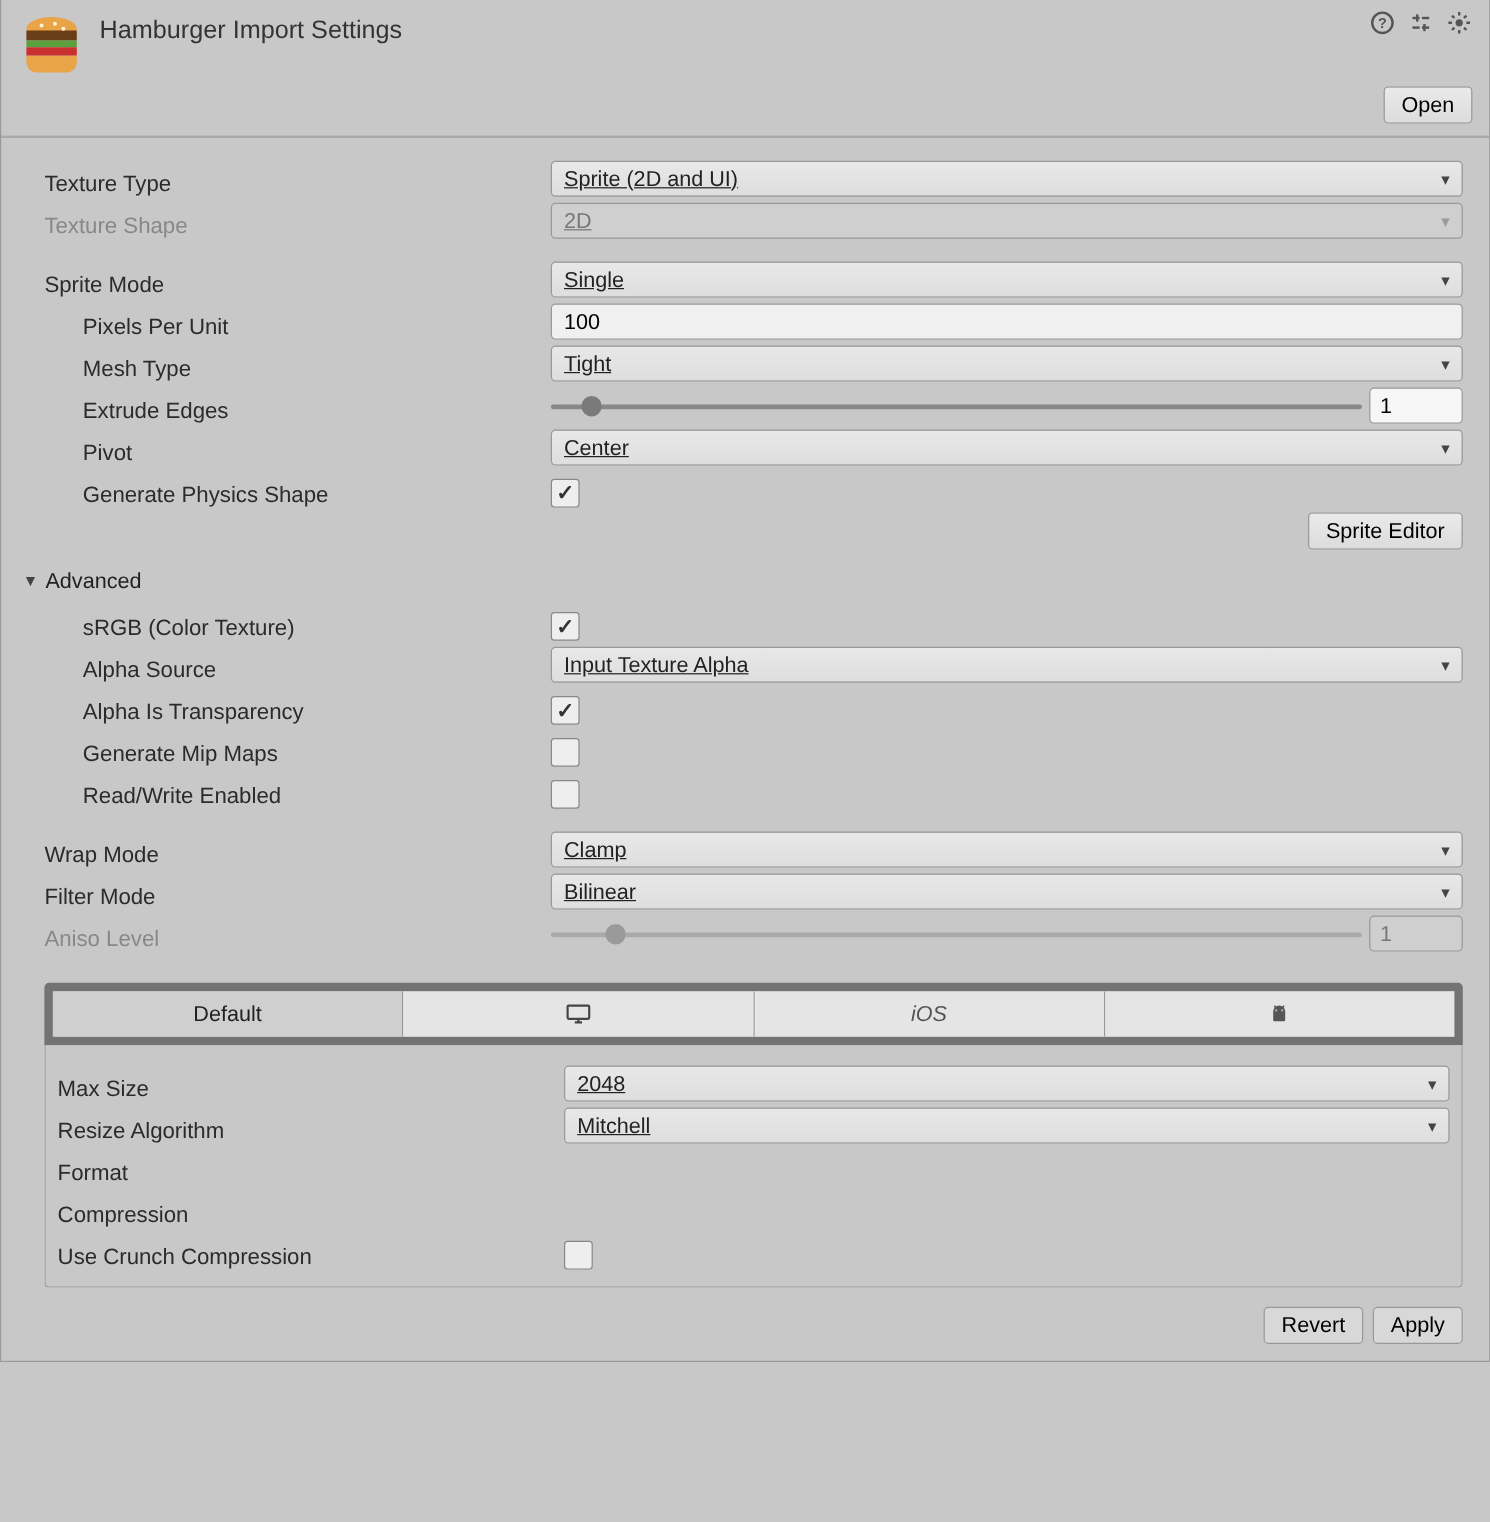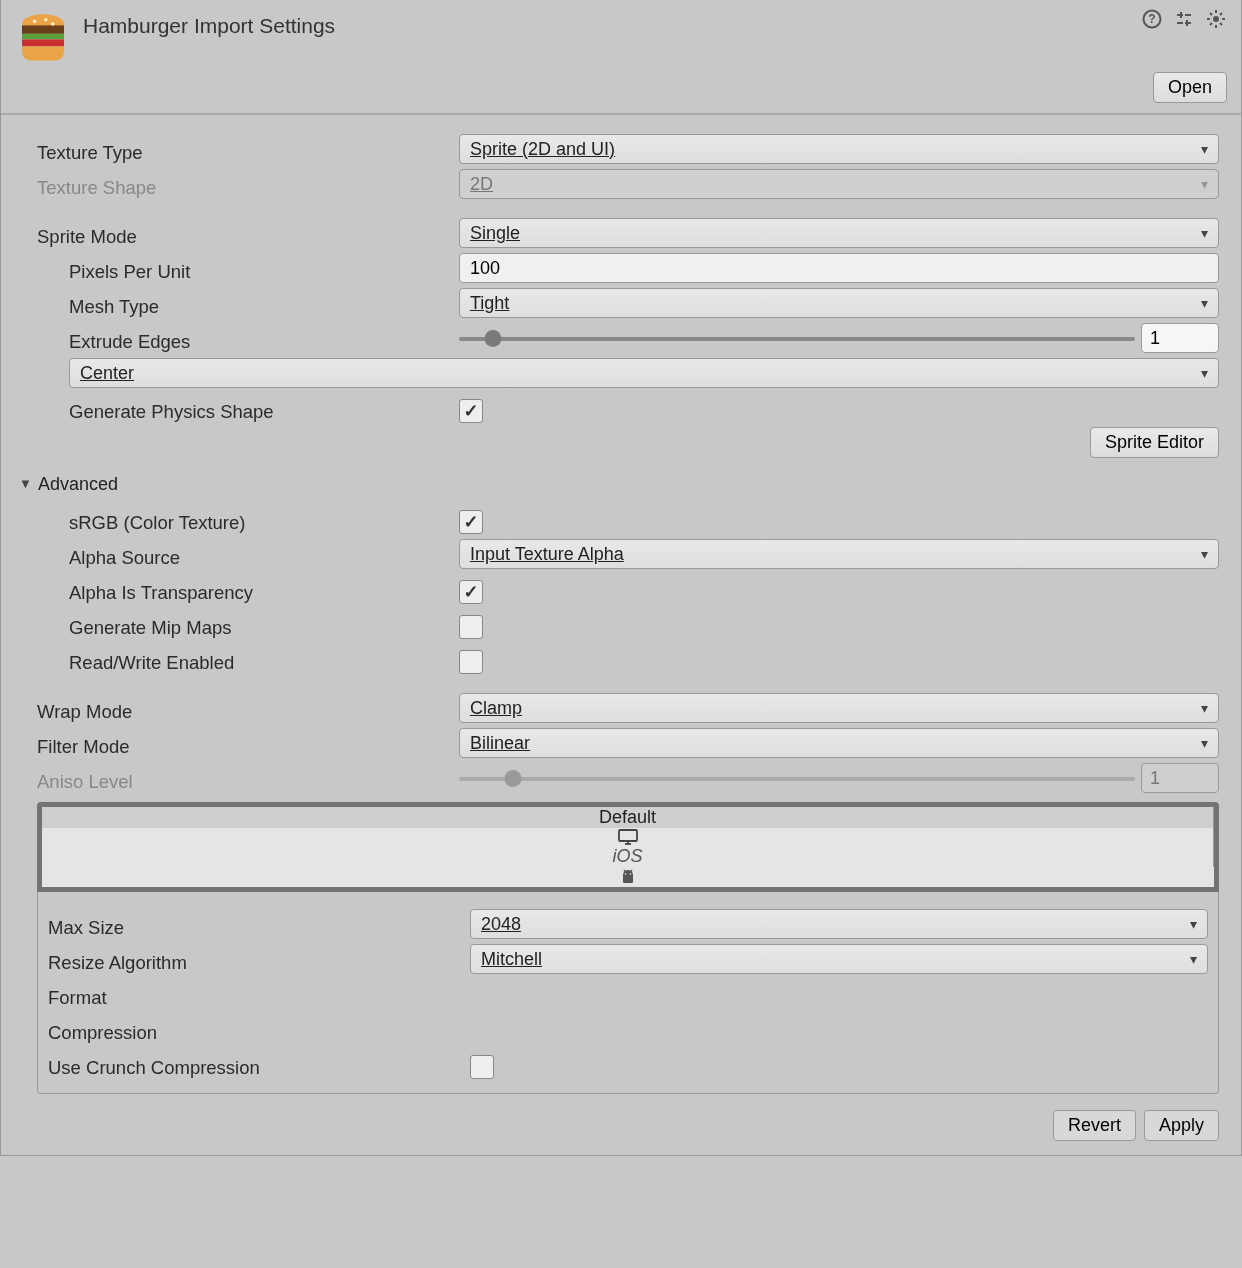--- a/index.html
+++ b/index.html
@@ -194,25 +194,24 @@
   margin-bottom: 4px;
 }
 .foldout .tri {
   font-size: 13px;
   color: #444;
   transform: translateY(-1px);
 }
 .spacer { height: 14px; }
 .platform-tabs {
   display: flex;
-  border: 5px solid #737373;
+  border: 7px solid #737373;
   border-radius: 4px 4px 0 0;
   overflow: hidden;
-  margin-top: 9px;
-  flex-direction: column;
+  margin-top: 26px;
 }
 .ptab {
   flex: 1;
   height: 38px;
   display: flex;
   align-items: center;
   justify-content: center;
   background: #e5e5e5;
   border-right: 1px solid #999;
   cursor: pointer;
@@ -337,20 +336,21 @@
         <div class="slider-wrap">
           <div class="slider">
             <div class="track"></div>
               <div class="thumb" style="left:5%"></div>
           </div>
           <input class="slider-val" value="1" style="">
         </div>
       </div>
     </div>
     <div class="row indent1">
+      <div class="label">Pivot</div>
       <div class="control">
           <div class="select">Center</div>
         </div>
     </div>
     <div class="row indent1">
       <div class="label">Generate Physics Shape</div>
       <div class="control">
           <div class="checkbox">✓</div>
         </div>
     </div>

